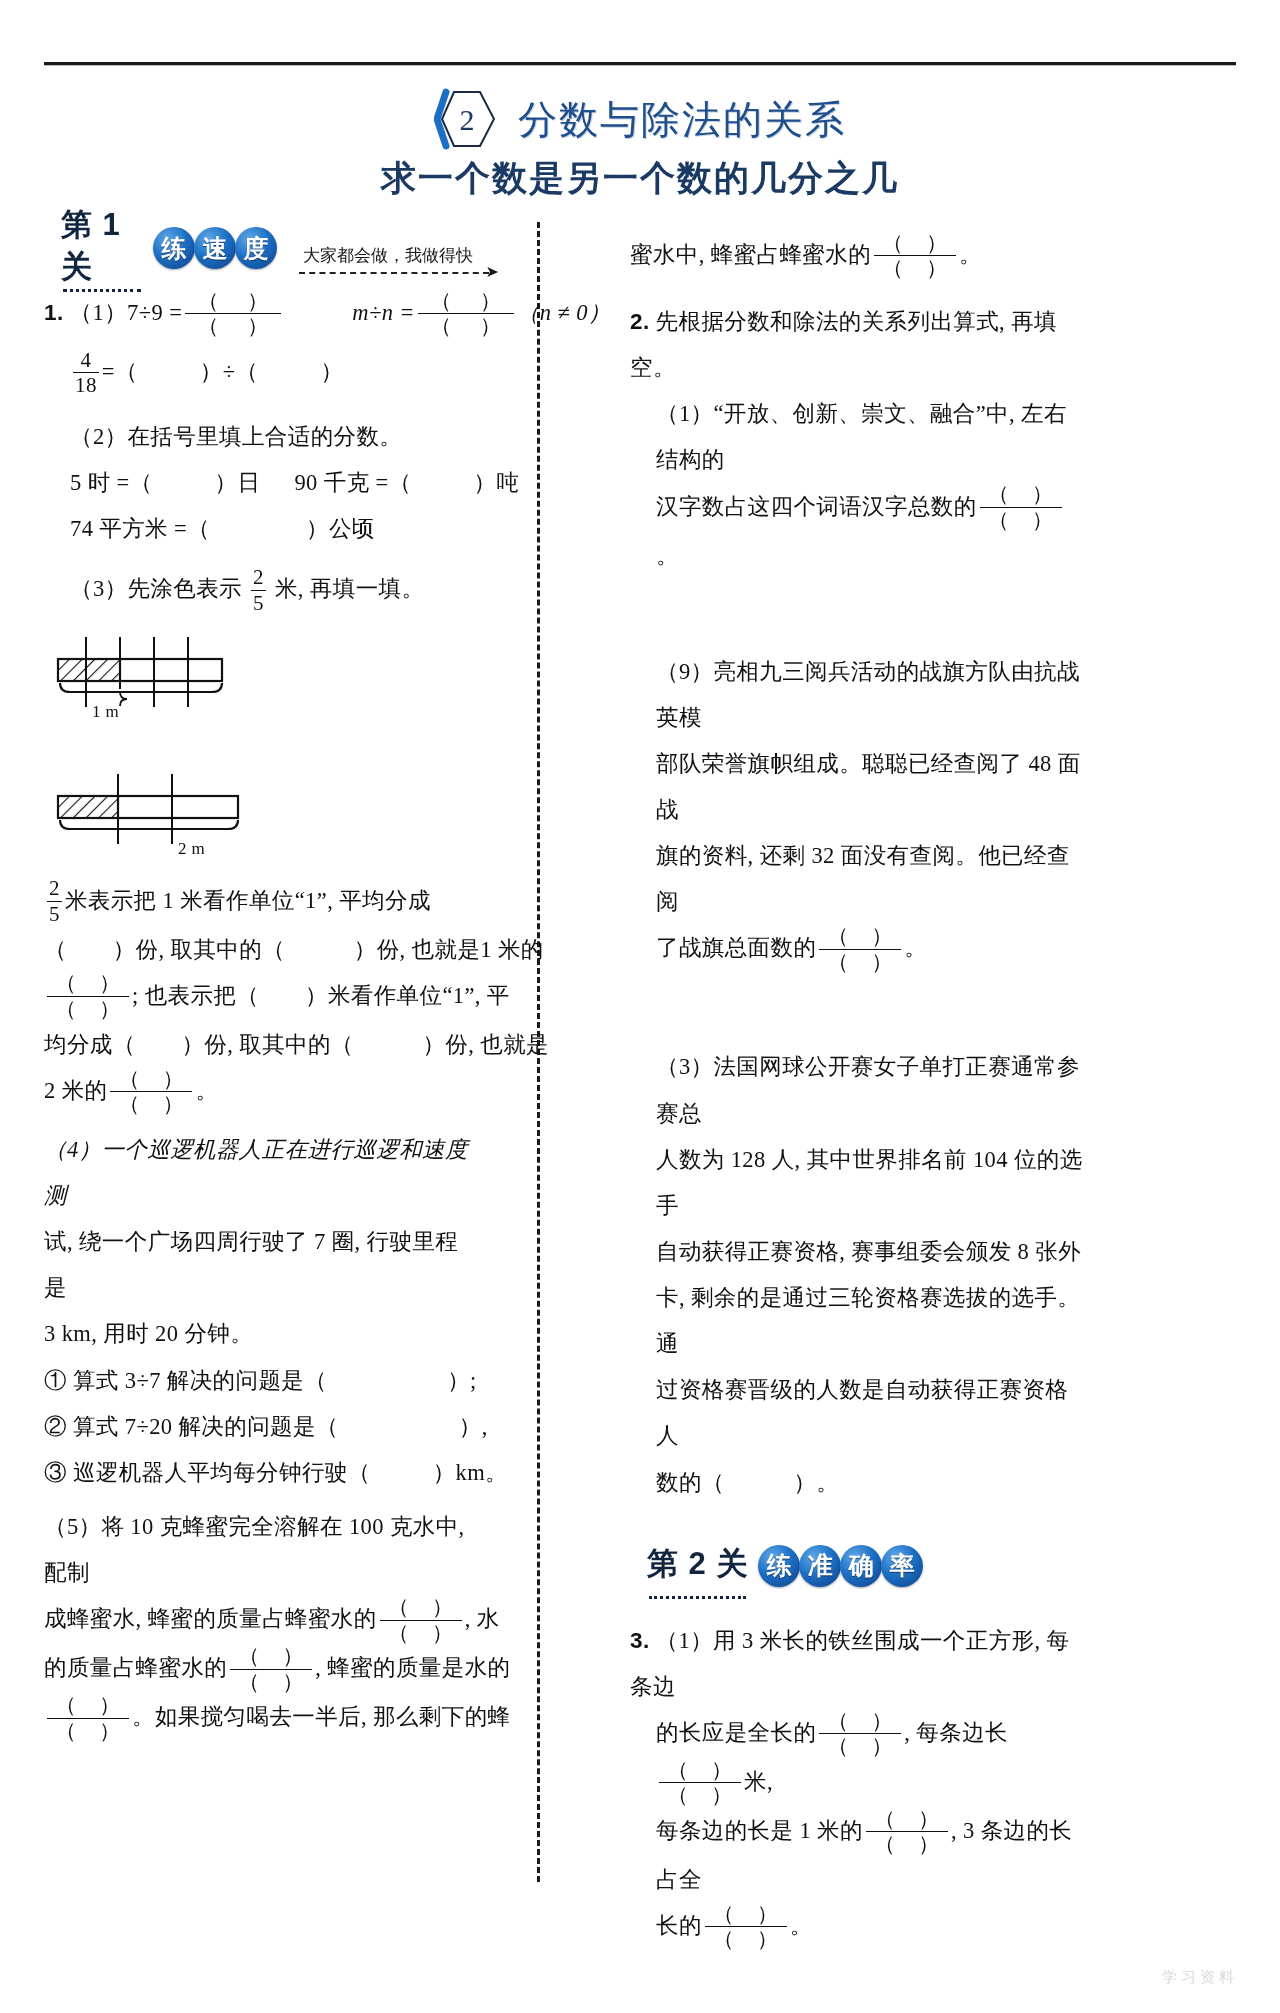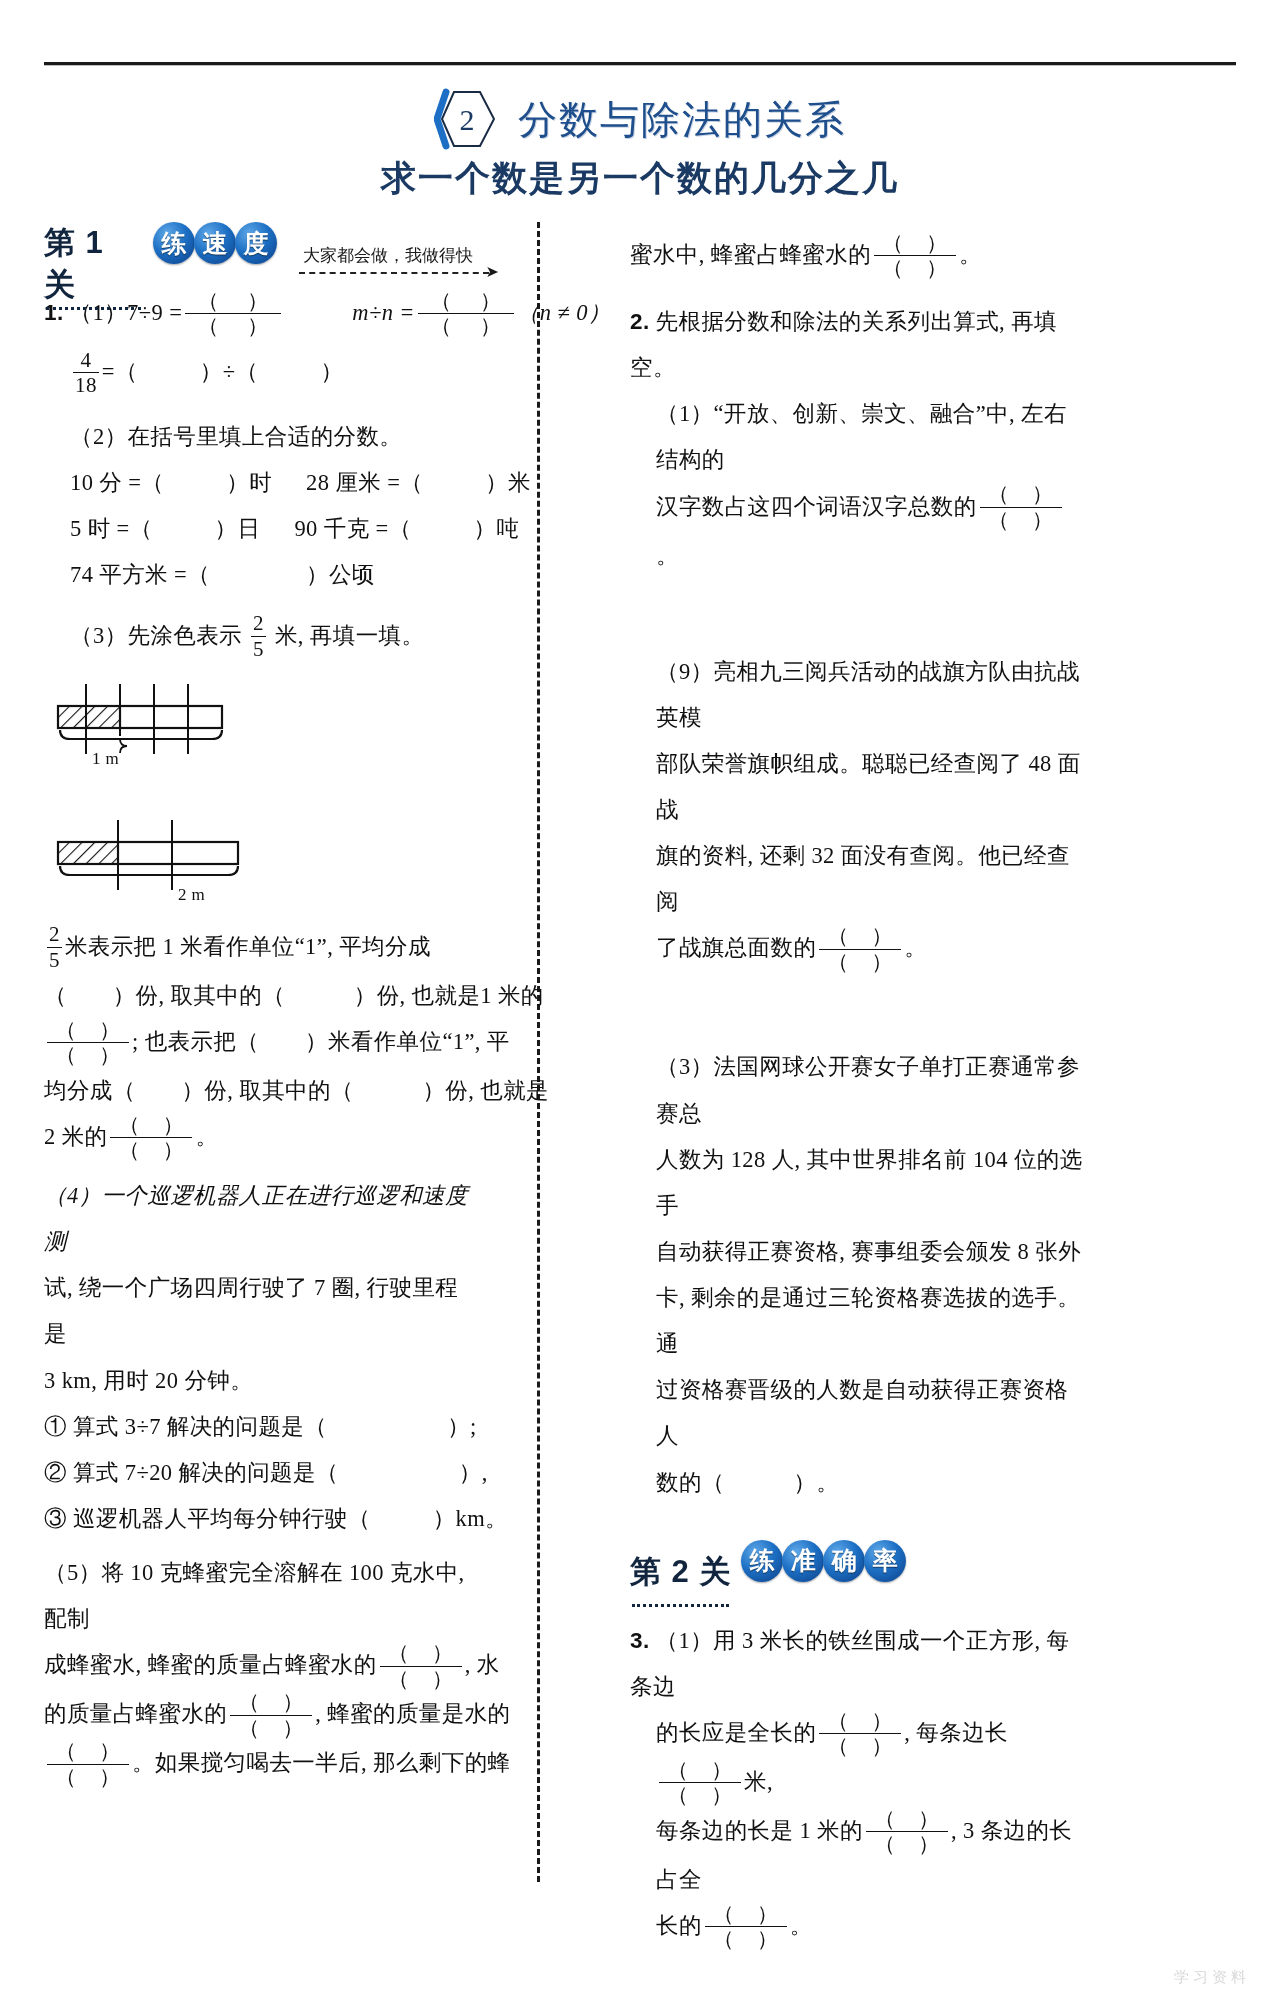--- a/index.html
+++ b/index.html
@@ -66,23 +66,24 @@
   }
   .col-left{padding-right:26px;}
   .col-right{padding-left:46px;width:500px;}
   .divider{
     width:0;border-left:3px dashed #1a1a1a;
     margin:0 44px 0 38px;
     height:1660px;
   }
   
   .level{
-    display:flex;align-items:flex-start;gap:10px;
+    display:flex;align-items:center;gap:10px;
     height:52px;
     position:relative;
+    margin-left:17px;
   }
   .level-no{
     font-family:"Liberation Sans","DejaVu Sans",sans-serif;
     font-size:31px;font-weight:bold;color:#12253f;
     letter-spacing:1px;
     position:relative;
     padding-bottom:4px;
   }
   .level-no:after{
     content:"";position:absolute;left:2px;right:2px;bottom:0;
@@ -152,21 +153,21 @@
   .frac-blank .n,.frac-blank .d{min-width:92px;}
   .frac-blank-sm .n,.frac-blank-sm .d{min-width:78px;}
   
   .rulers{
     display:flex;gap:30px;margin:14px 0 6px 4px;flex-direction:column;
   }
   .ruler-wrap{position:relative;}
   
   .qr{font-size:22.5px;line-height:2.05;letter-spacing:.4px;}
   .watermark{
-    position:absolute;right:30px;bottom:26px;
+    position:absolute;right:42px;bottom:26px;
     font-family:"Liberation Sans","DejaVu Sans",sans-serif;
     font-size:15px;color:#d8d8d8;letter-spacing:4px;
   }
 </style>
 </head>
 <body>
 
 <div class="page">
 
   <div class="top-rule"></div>
@@ -218,23 +219,20 @@
 
         <div class="ln indent" style="margin-top:10px;">
           <span class="frac frac-num">
             <span class="n">4</span>
             <span class="d">18</span>
           </span><span>=（</span><span class="gap-m"></span><span>）÷（</span><span class="gap-m"></span><span>）</span>
         </div>
 
         <div class="ln indent" style="margin-top:16px;">（2）在括号里填上合适的分数。</div>
 
-        <div class="ln indent">
-          <span>10 分 =（</span><span class="gap-m"></span><span>）时</span><span class="gap-s"></span><span>28 厘米 =（</span><span class="gap-m"></span><span>）米</span>
-        </div>
 
         <div class="ln indent">
           <span>5 时 =（</span><span class="gap-m"></span><span>）日</span><span class="gap-s"></span><span>90 千克 =（</span><span class="gap-m"></span><span>）吨</span>
         </div>
 
         <div class="ln indent">
           <span>74 平方米 =（</span><span class="gap-l"></span><span>）公顷</span>
         </div>
 
         <div class="ln indent" style="margin-top:14px;">

